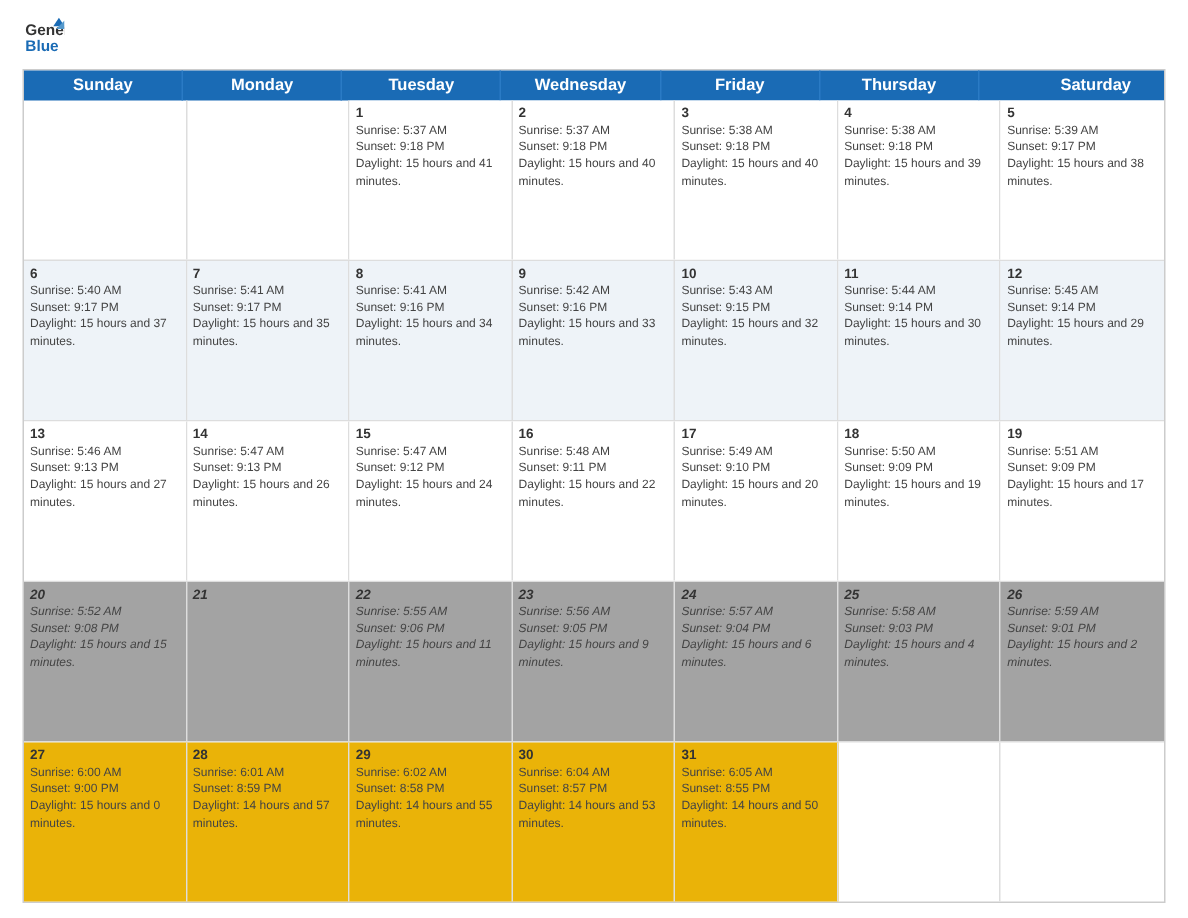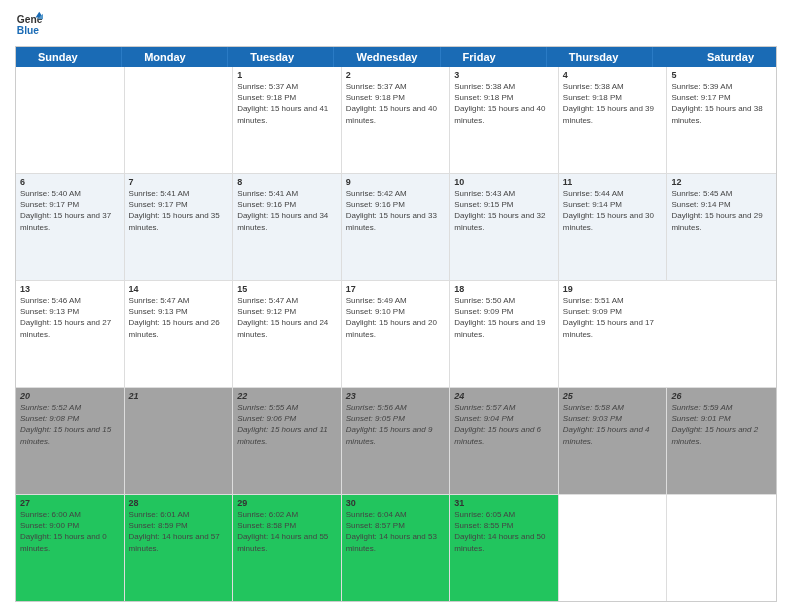--- a/index.html
+++ b/index.html
@@ -54,21 +54,21 @@
     .cal-header {
       display: grid;
       grid-template-columns: repeat(7, 1fr);
       background: #1a6bb5;
     }
     .cal-header-cell {
       color: #fff;
       font-size: 11px;
       font-weight: bold;
       padding: 4px 22px;
-      text-align: left;
+      text-align: center;
       border-right: 1px solid #2a7bc5;
     }
     .cal-header-cell:last-child { border-right: none; margin-left: 32px; }
     .cal-body {
       flex: 1;
       display: flex;
       flex-direction: column;
     }
     .cal-row {
       display: grid;
@@ -94,21 +94,21 @@
     }
     .cell-text {
       font-size: 8px;
       line-height: 1.4;
       color: #444;
     }
     .row-0 .cal-cell { background: #fff; }
     .row-1 .cal-cell { background: #eef3f8; }
     .row-2 .cal-cell { background: #fff; }
     .row-3 .cal-cell { background: #a3a3a3; font-style: italic; }
-    .row-4 .cal-cell { background: #22c55e; }
+    .row-4 .cal-cell { background: #eab308; }
     .row-0 .cal-cell.empty,
     .row-1 .cal-cell.empty,
     .row-2 .cal-cell.empty,
     .row-3 .cal-cell.empty,
     .row-4 .cal-cell.empty { background: inherit; }
   </style>
 </head>
 <body>
 
 <div class="page">
@@ -199,20 +199,24 @@
           </div>
           <div class="cal-cell">
             <div class="day-num">14</div>
             <div class="cell-text">Sunrise: 5:47 AM<br>Sunset: 9:13 PM<br>Daylight: 15 hours and 26 minutes.</div>
           </div>
           <div class="cal-cell">
             <div class="day-num">15</div>
             <div class="cell-text">Sunrise: 5:47 AM<br>Sunset: 9:12 PM<br>Daylight: 15 hours and 24 minutes.</div>
           </div>
           <div class="cal-cell">
+            <div class="day-num">16</div>
+            <div class="cell-text">Sunrise: 5:48 AM<br>Sunset: 9:11 PM<br>Daylight: 15 hours and 22 minutes.</div>
+          </div>
+          <div class="cal-cell">
             <div class="day-num">17</div>
             <div class="cell-text">Sunrise: 5:49 AM<br>Sunset: 9:10 PM<br>Daylight: 15 hours and 20 minutes.</div>
           </div>
           <div class="cal-cell">
             <div class="day-num">18</div>
             <div class="cell-text">Sunrise: 5:50 AM<br>Sunset: 9:09 PM<br>Daylight: 15 hours and 19 minutes.</div>
           </div>
           <div class="cal-cell">
             <div class="day-num">19</div>
             <div class="cell-text">Sunrise: 5:51 AM<br>Sunset: 9:09 PM<br>Daylight: 15 hours and 17 minutes.</div>

